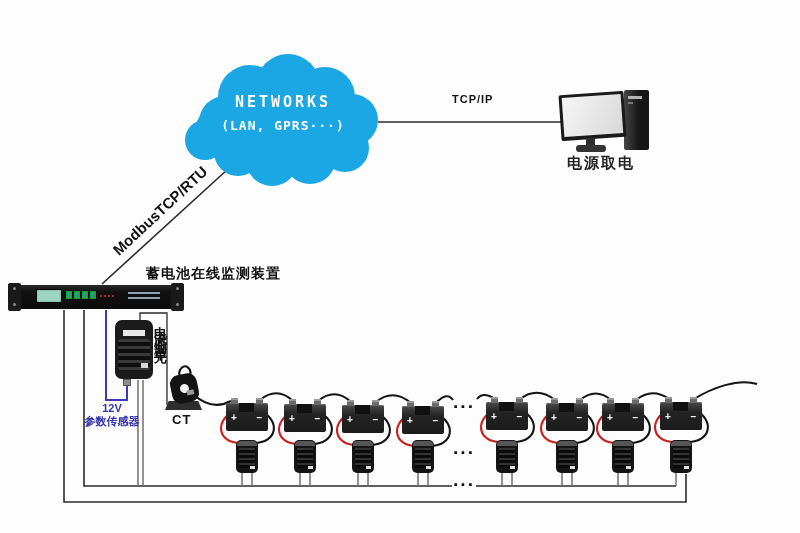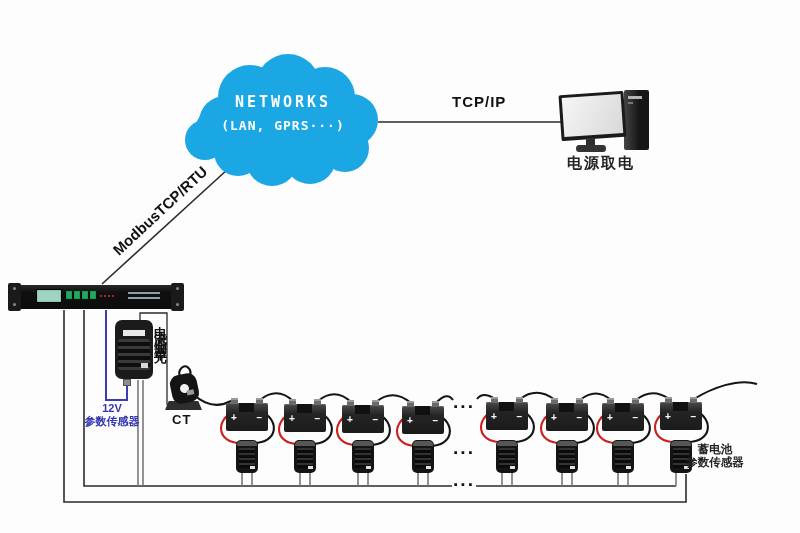--- a/index.html
+++ b/index.html
@@ -18,21 +18,21 @@
 
   .cloud-fill { fill:var(--cloud-blue,#1ba7e3); }
 
   .cloud-title { left:195px; top:93px; width:176px; text-align:center;
     font-family:"DejaVu Sans Mono", monospace; font-weight:bold; font-size:15px;
     letter-spacing:3px; color:#ffffff; }
   .cloud-sub { left:185px; top:118px; width:196px; text-align:center;
     font-family:"DejaVu Sans Mono", monospace; font-weight:bold; font-size:13px;
     letter-spacing:1px; color:#ffffff; }
 
-  .tcp-label { left:452px; top:93px; font-weight:bold; font-size:15px; letter-spacing:1px; color:#111; }
+  .tcp-label { left:452px; top:93px; font-weight:bold; font-size:11px; letter-spacing:1px; color:#111; }
   .modbus-label { left:72px; top:202px; width:176px; text-align:center; font-weight:bold;
     font-size:15px; color:#111; transform:rotate(-43deg); }
   .rack-label { left:146px; top:265px; font-weight:bold; font-size:14px; letter-spacing:1px; color:#111; }
   .monitor-label { left:567px; top:154px; font-weight:bold; font-size:15px; letter-spacing:2px; color:#222; }
   .cmu-vlabel { left:151px; top:316px; writing-mode:vertical-rl; text-orientation:upright;
     font-weight:bold; font-size:13px; letter-spacing:5px; color:#111; height:118px; }
   .power-label { left:84px; top:402px; width:56px; text-align:center; font-weight:bold;
     font-size:11px; line-height:13px; color:var(--label-blue,#3434ae); }
   .ct-label { left:172px; top:412px; font-weight:bold; font-size:13px; letter-spacing:1px; color:#111; }
   .sensor-label { left:680px; top:443px; width:70px; text-align:center; font-weight:bold;
@@ -200,20 +200,21 @@
     <span class="tower-slot"></span>
     <span class="tower-dot"></span>
   </div>
   <div class="abs mon-screen">
     <span class="mon-inner"></span>
   </div>
   <div class="abs mon-neck"></div>
   <div class="abs mon-base"></div>
   <div class="abs monitor-label">电源取电</div>
 
+  <div class="abs rack-label">蓄电池在线监测装置</div>
   <div class="abs rack">
     <span class="rack-lcd"></span>
     <span class="rack-btn" style="left:56px"></span>
     <span class="rack-btn" style="left:64px"></span>
     <span class="rack-btn" style="left:72px"></span>
     <span class="rack-btn" style="left:80px"></span>
     <span class="rack-led" style="left:90px"></span>
     <span class="rack-led" style="left:94px"></span>
     <span class="rack-led" style="left:98px"></span>
     <span class="rack-led" style="left:102px"></span>
@@ -320,18 +321,14 @@
       <span class="ribs"></span>
     </div>
   <div class="sensor" style="left:670px;top:440px">
       <span class="ribs"></span>
     </div>
 
   <div class="dots" style="top:396px">···</div>
   <div class="dots" style="top:442px">···</div>
   <div class="dots" style="top:474px">···</div>
 
-  <div class="abs sensor-label">
-    <span>蓄电池</span><br>
-    <span>参数传感器</span>
-  </div>
 
 </div>
 
 </body></html>

